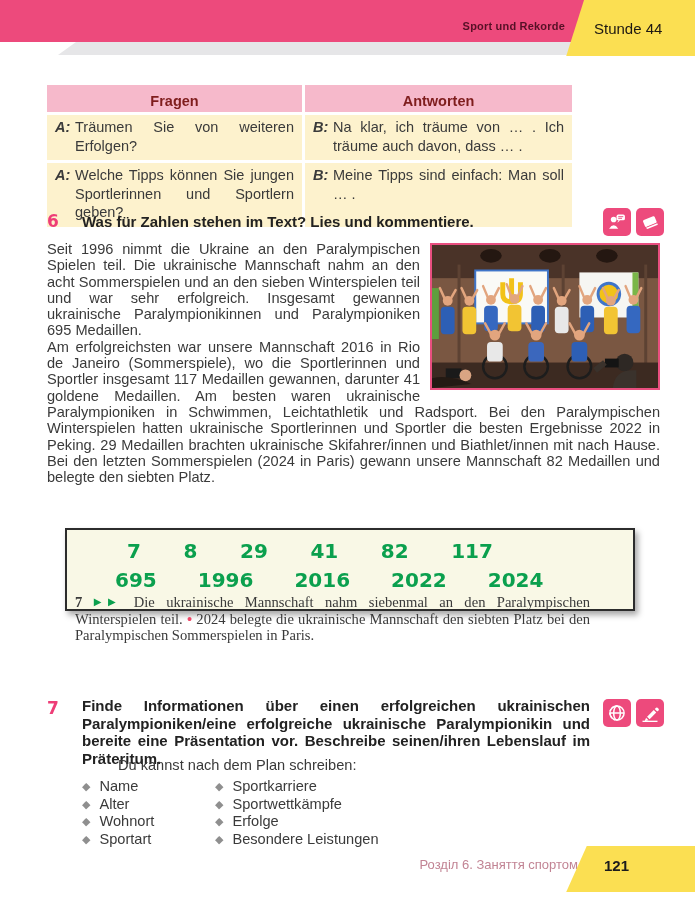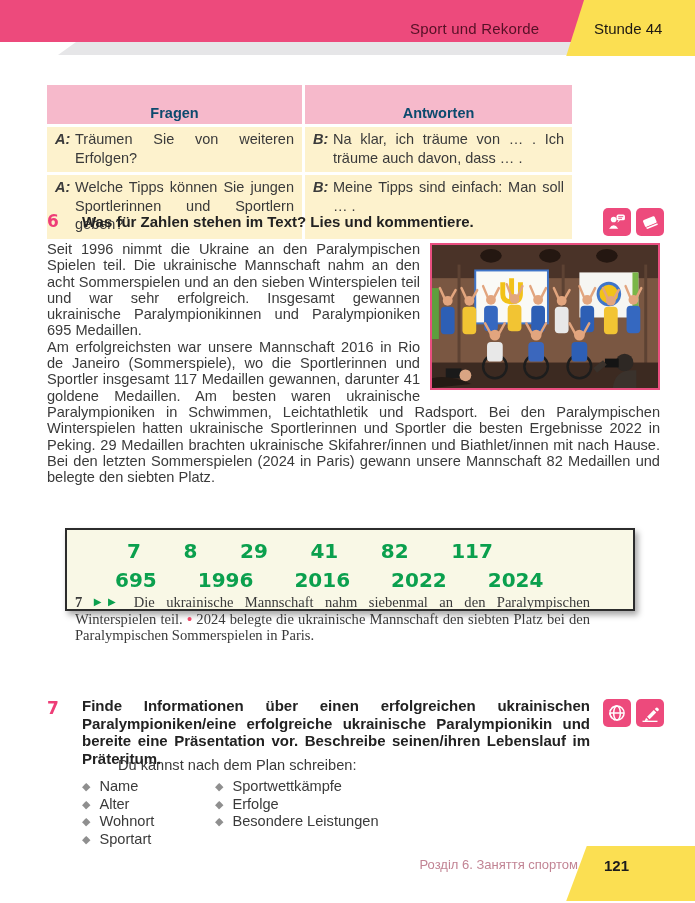--- a/index.html
+++ b/index.html
@@ -3,30 +3,30 @@
 <meta charset="utf-8">
 <style>
   html,body{margin:0;padding:0;background:#fff;}
   .page{position:relative;width:695px;height:903px;background:#fff;overflow:hidden;
         font-family:"Liberation Sans",sans-serif;color:#333;}
 
   
   .top-band{position:absolute;top:0;left:0;width:695px;height:42px;background:#ed4a7c;}
   .gray-strip{position:absolute;top:42px;left:0;width:695px;height:13px;background:#e6e6e8;
               clip-path:polygon(76px 0,695px 0,695px 13px,58px 13px);}
-  .section-label{position:absolute;top:20px;left:410px;width:155px;text-align:left;
-                 font-weight:normal;font-size:15px;color:#561026;letter-spacing:.2px;}
+  .section-label{position:absolute;top:20px;left:410px;width:155px;text-align:right;
+                 font-weight:bold;font-size:11px;color:#561026;letter-spacing:.2px;}
   .lesson-tab{position:absolute;top:0;left:558px;width:137px;height:56px;background:#fbdf52;
               clip-path:polygon(19% 0,100% 0,100% 100%,6% 100%);}
   .lesson-tab span{position:absolute;top:20px;left:36px;font-weight:normal;font-size:15px;color:#1d1812;}
 
   
   .dialog-table{position:absolute;top:85px;left:47px;width:525px;display:grid;
                 grid-template-columns:255px 267px;gap:3px;font-size:14.5px;}
-  .th{background:#f6b9cb;font-weight:bold;text-align:center;padding:20px 0 3px;color:#0c4a6e;}
+  .th{background:#f6b9cb;font-weight:bold;text-align:center;padding:8px 0 3px;color:#7f1d1d;}
   .td{background:#fdf2cd;padding:3px 8px 5px 28px;position:relative;line-height:18.5px;
       text-align:justify;color:#3a3a3a;}
   .spk{position:absolute;left:8px;top:3px;font-weight:bold;font-style:italic;}
 
   
   .ex-num{position:absolute;left:47px;font-family:"DejaVu Sans",sans-serif;
           font-weight:bold;font-size:17px;color:#ee3d77;}
   .ex-title{position:absolute;left:82px;font-weight:bold;font-size:15px;color:#222;
             text-align:justify;overflow-wrap:break-word;}
   .icon{position:absolute;width:28px;height:28px;border-radius:5px;background:#ed4a7c;
@@ -57,21 +57,21 @@
 
   
   .plan-intro{position:absolute;left:82px;top:757px;font-size:14.6px;color:#3a3a3a;margin-left:36px;}
   .plan{position:absolute;left:82px;top:778px;display:grid;grid-template-columns:133px auto;
         grid-template-rows:repeat(4,17.5px);grid-auto-flow:column;font-size:14.6px;color:#3a3a3a;}
   .bullet{color:#8f8f8f;font-size:11px;margin-right:9px;vertical-align:1px;}
 
   
   .footer-chapter{position:absolute;left:370px;top:857px;width:208px;text-align:right;
                   font-size:13px;color:#c28494;}
-  .page-tab{position:absolute;left:558px;top:846px;width:137px;height:55px;background:#fbdf52;
+  .page-tab{position:absolute;left:558px;top:846px;width:137px;height:46px;background:#fbdf52;
             clip-path:polygon(21% 0,100% 0,100% 100%,6% 100%);}
   .page-tab span{position:absolute;top:11px;left:46px;font-weight:bold;font-size:15px;color:#1c1c1c;}
 </style>
 </head>
 <body>
 
 <div class="page">
 
   <div class="top-band"></div>
   <div class="gray-strip"></div>
@@ -251,20 +251,21 @@
     </svg>
   </div>
 
   <div class="plan-intro">Du kannst nach dem Plan schreiben:</div>
 
   <div class="plan">
     <div><span class="bullet">◆</span><span>Name</span></div>
     <div><span class="bullet">◆</span><span>Alter</span></div>
     <div><span class="bullet">◆</span><span>Wohnort</span></div>
     <div><span class="bullet">◆</span><span>Sportart</span></div>
+    <div><span class="bullet">◆</span><span>Sportkarriere</span></div>
     <div><span class="bullet">◆</span><span>Sportwettkämpfe</span></div>
     <div><span class="bullet">◆</span><span>Erfolge</span></div>
     <div><span class="bullet">◆</span><span>Besondere Leistungen</span></div>
   </div>
 
   <div class="footer-chapter">Розділ 6. Заняття спортом</div>
   <div class="page-tab">
     <span>121</span>
   </div>
 

